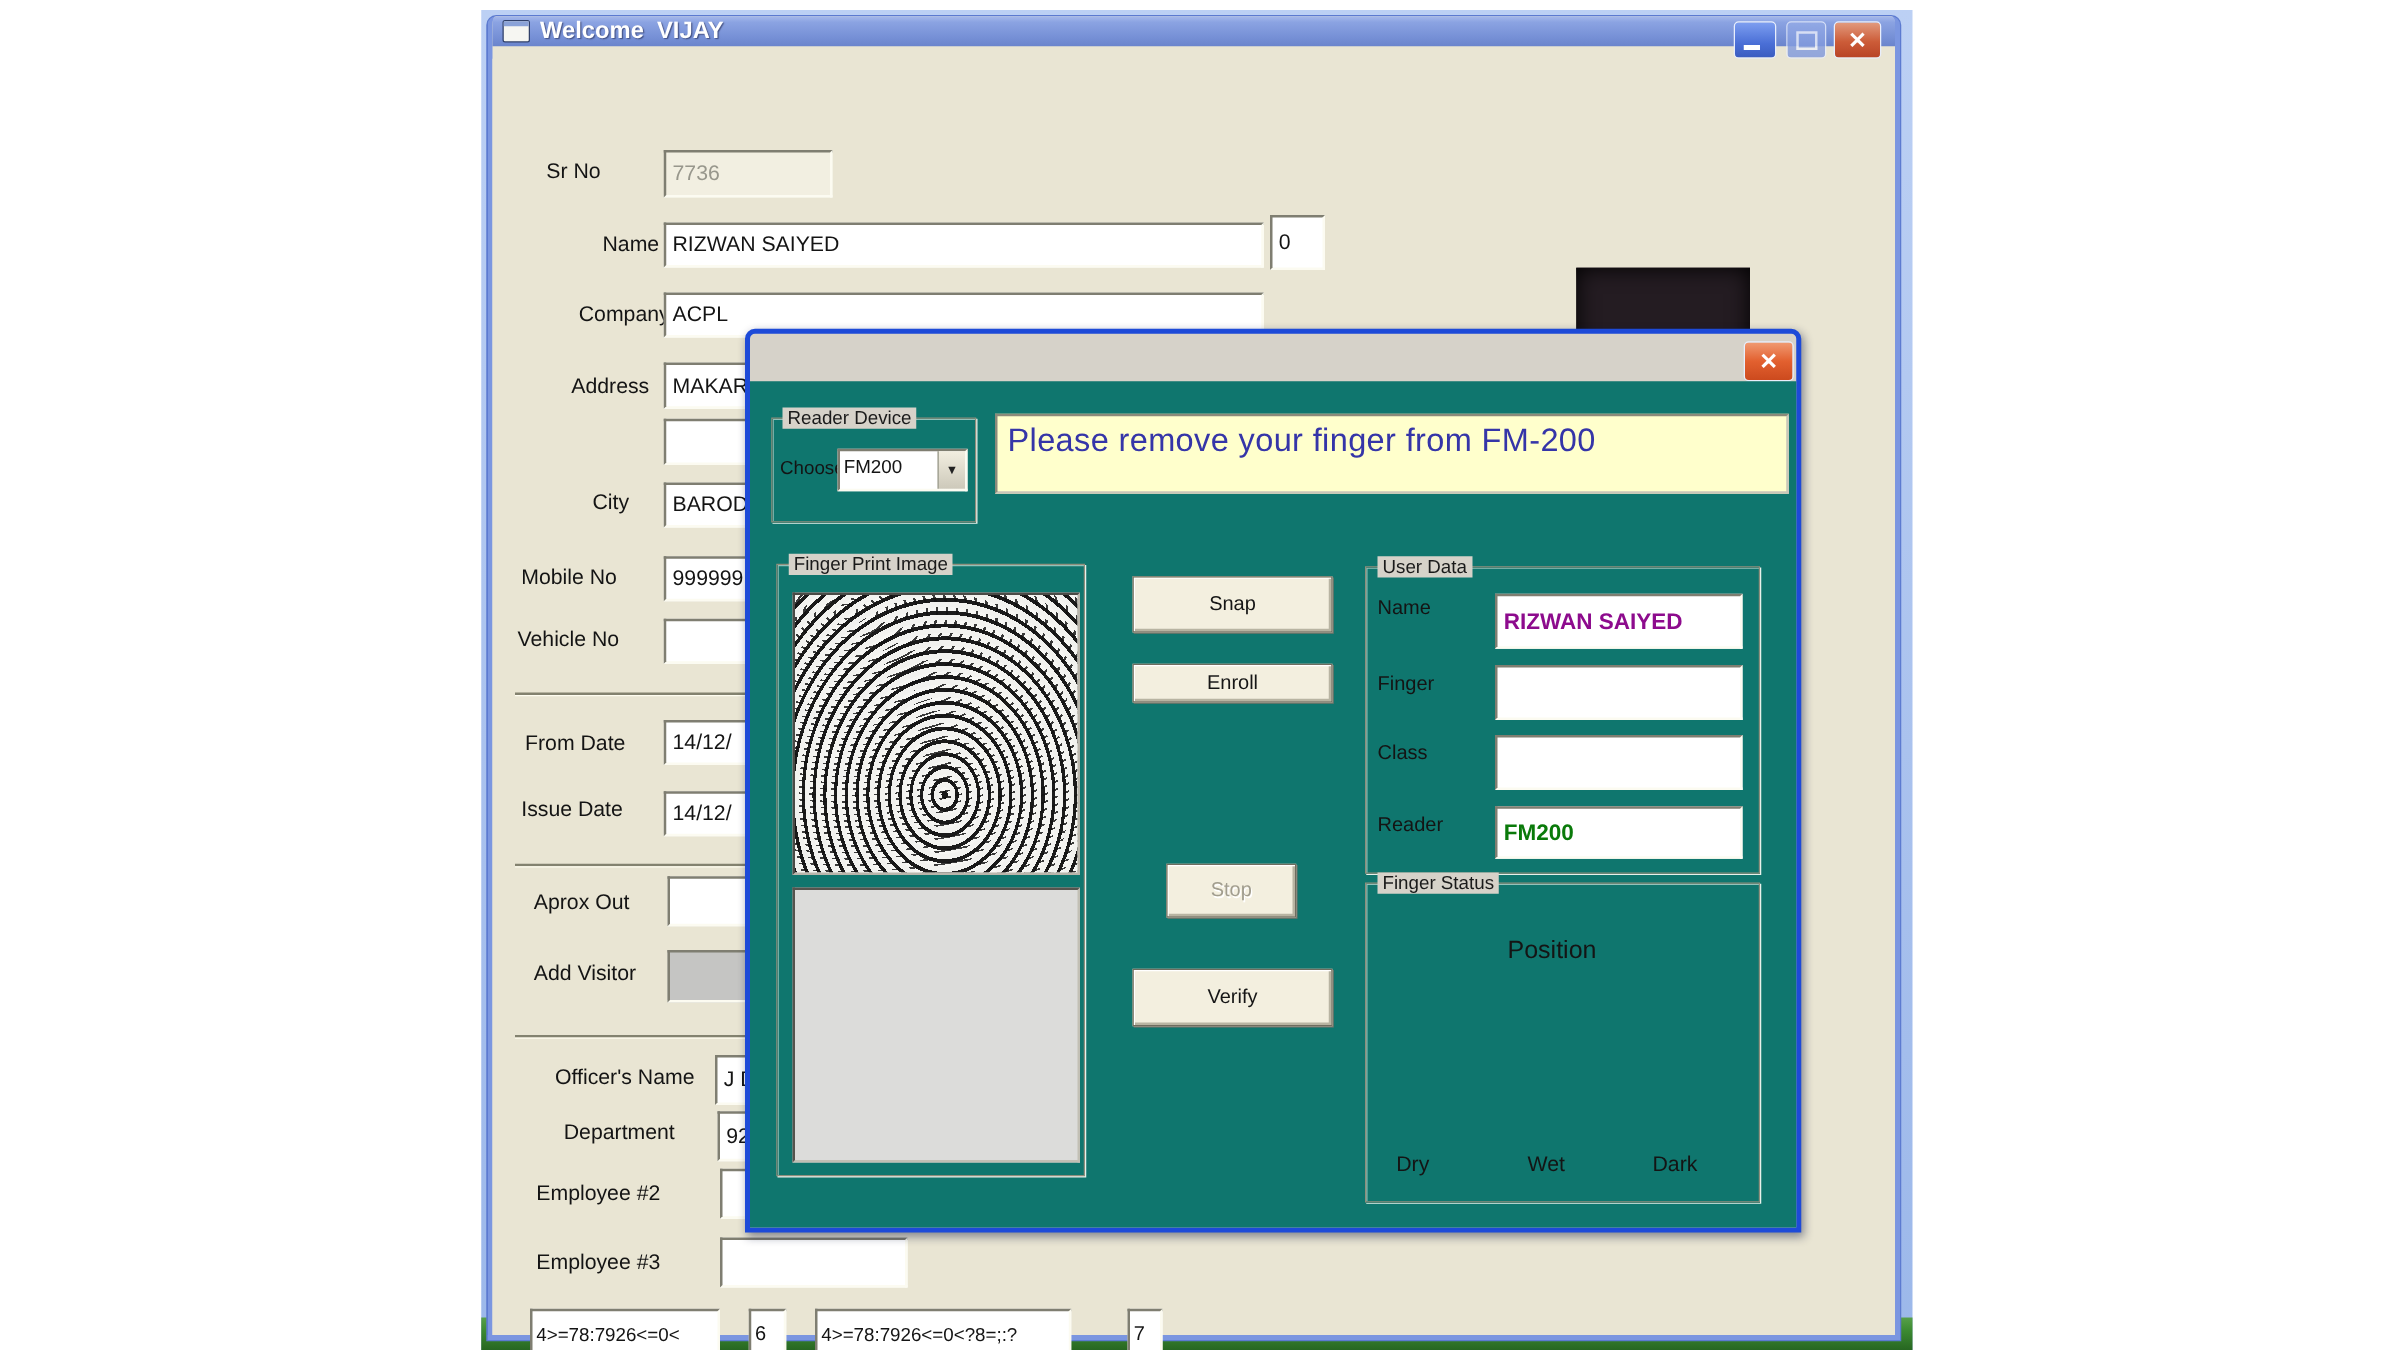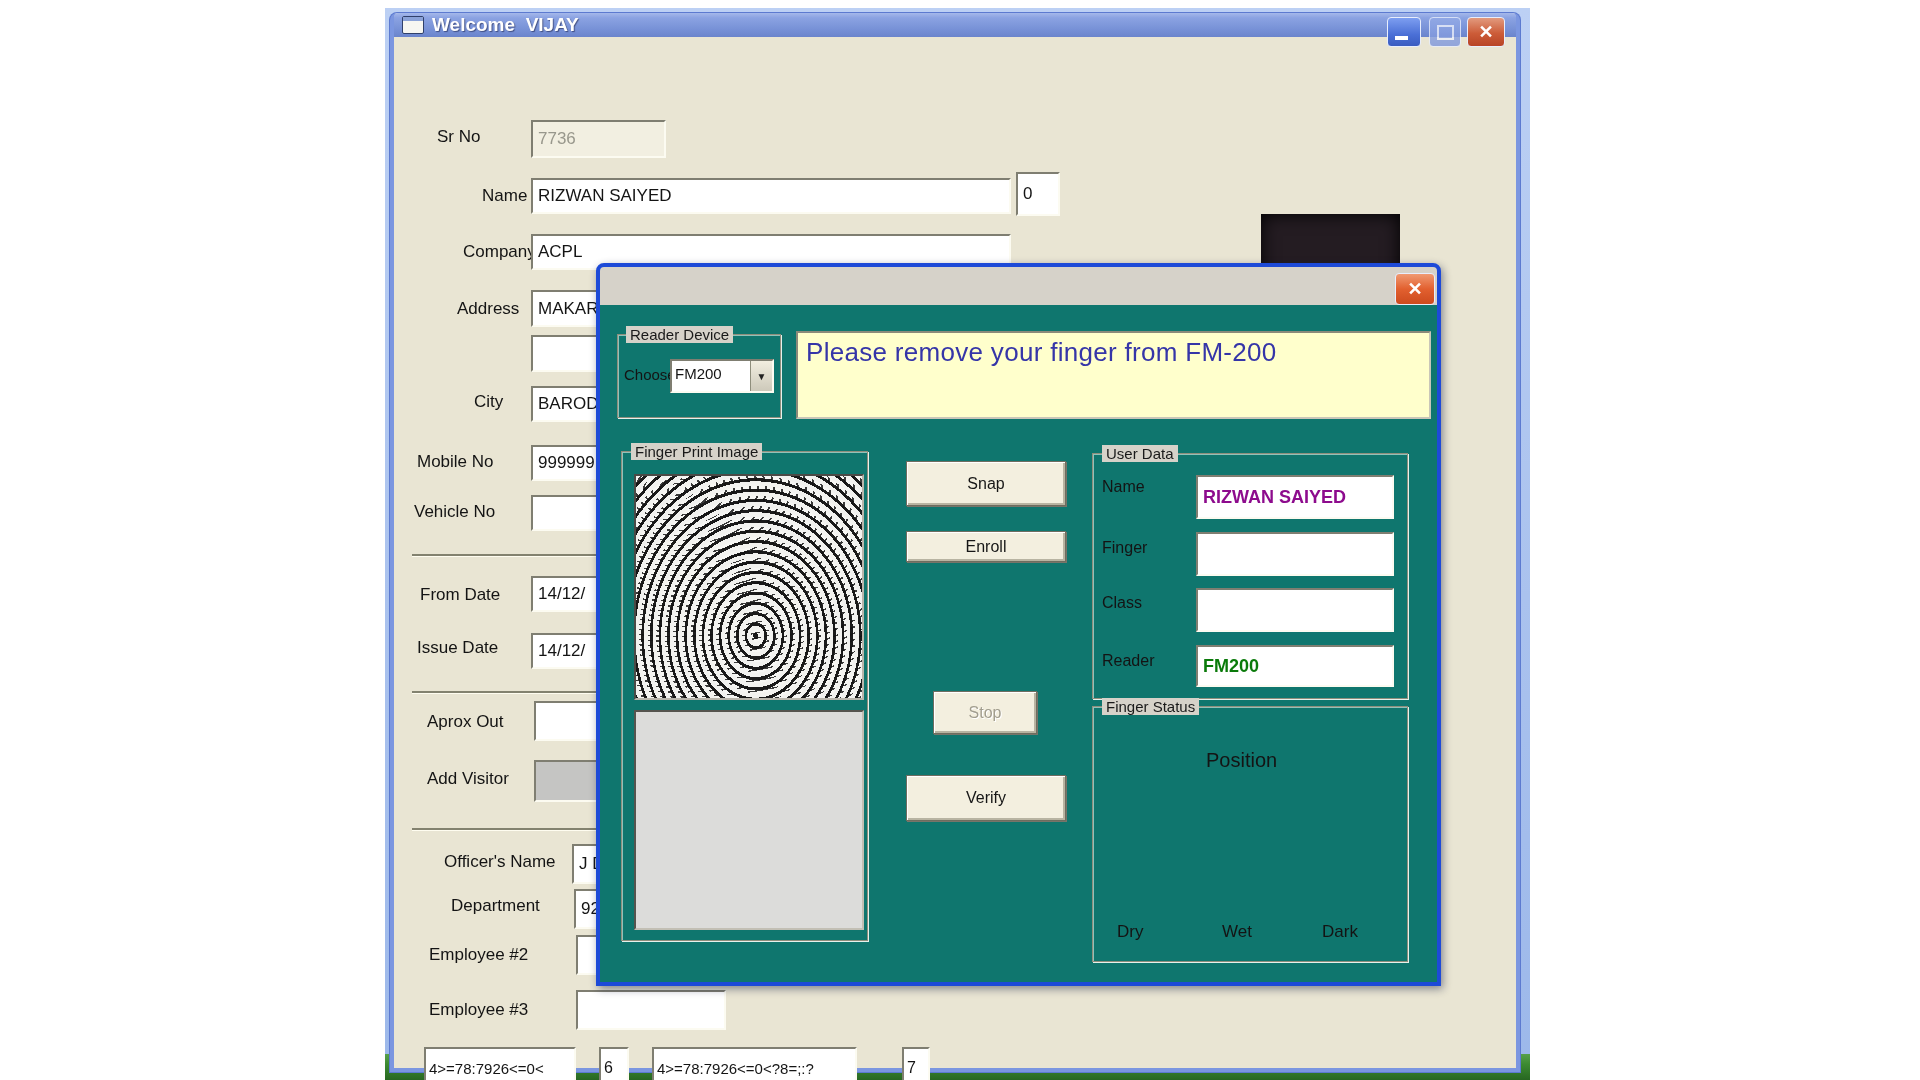--- a/index.html
+++ b/index.html
@@ -166,21 +166,21 @@
       <div class="groupbox" style="left:17px;top:29px;width:164px;height:84px;"></div>
       <div class="grouplabel" style="left:26px;top:21px;">Reader Device</div>
       <div class="lbl" style="left:24px;top:61px;font-size:15px;">Choose</div>
       <div class="combo" style="left:70px;top:54px;width:104px;height:34px;">
         <span class="combo-text">FM200</span>
         <span class="combo-btn">
             <span>▼</span>
           </span>
       </div>
 
-      <div class="msgpanel" style="left:196px;top:26px;width:635px;height:88px;">
+      <div class="msgpanel" style="left:196px;top:26px;width:635px;height:64px;">
         <span>Please remove your finger from FM-200</span>
       </div>
 
       <div class="groupbox" style="left:21px;top:146px;width:247px;height:490px;"></div>
       <div class="grouplabel" style="left:31px;top:138px;">Finger Print Image</div>
       <div class="fingerprint" style="left:34px;top:169px;width:230px;height:226px;"></div>
       <div class="fp-empty" style="left:34px;top:405px;width:230px;height:220px;"></div>
 
       <button class="btn3d" style="left:306px;top:156px;width:160px;height:45px;">Snap</button>
       <button class="btn3d" style="left:306px;top:226px;width:160px;height:31px;">Enroll</button>

